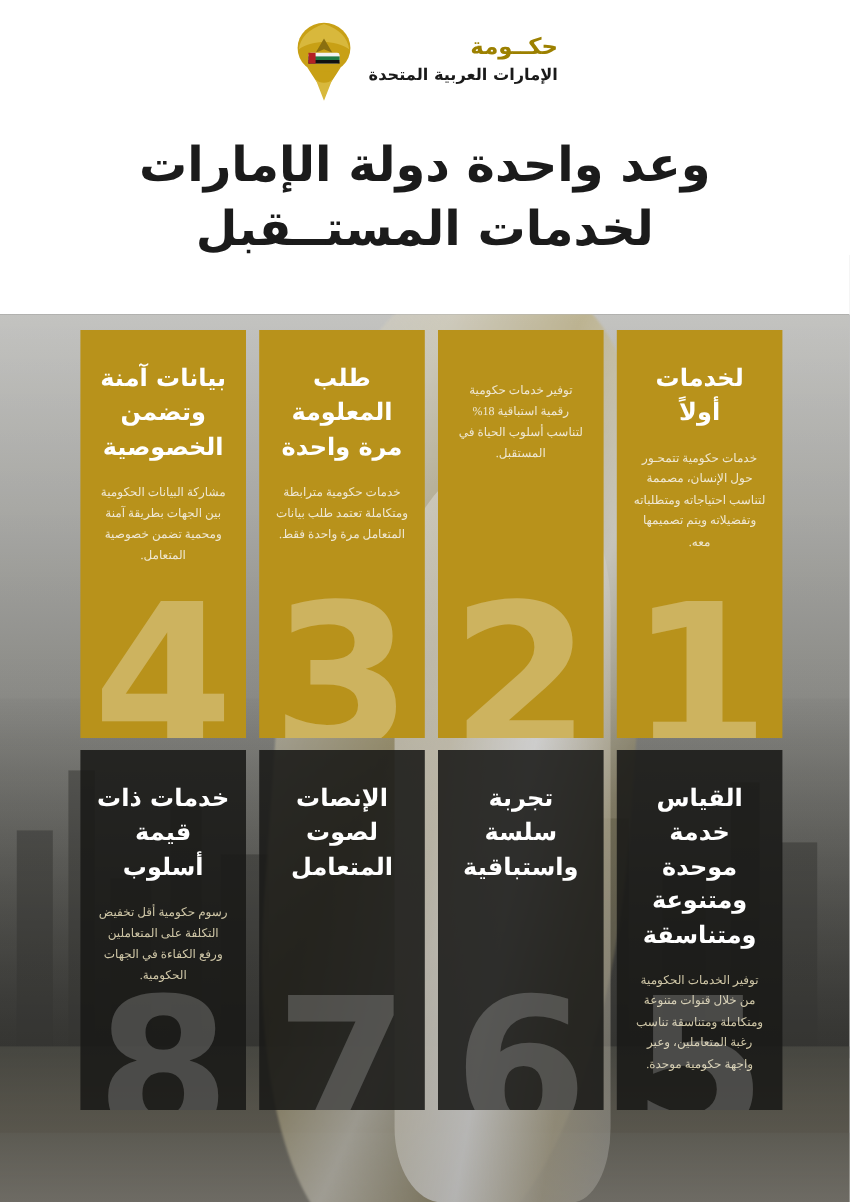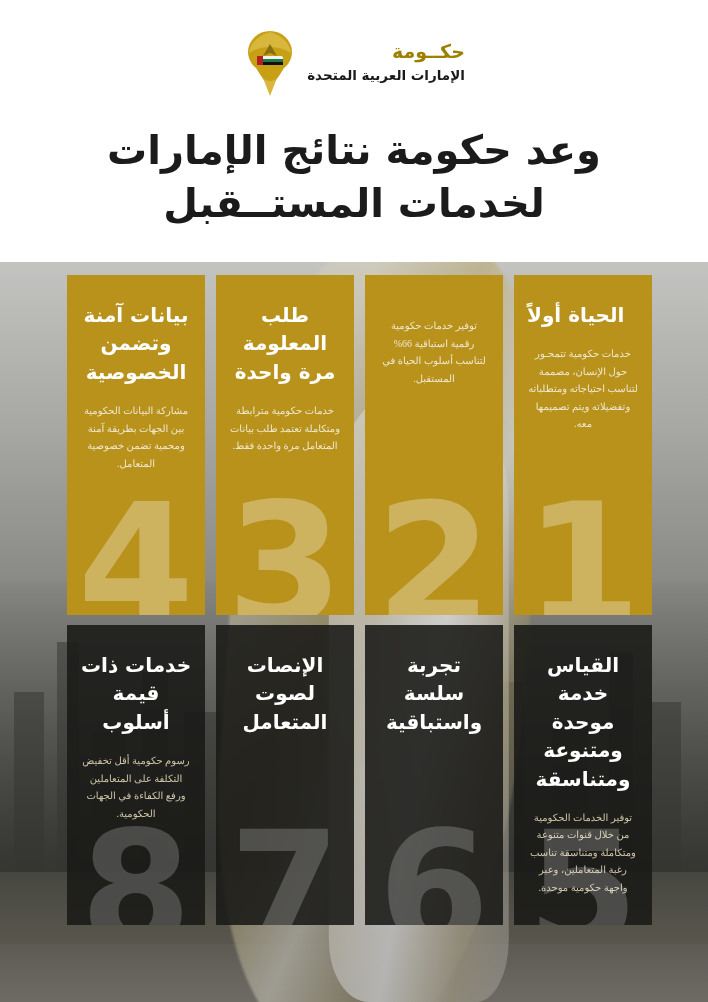--- a/index.html
+++ b/index.html
@@ -21,21 +21,21 @@
     top: 0; left: 0;
     width: 708px; height: 262px;
     background: #ffffff;
   }
   .logo-row {
     display: flex;
     flex-direction: row;
     align-items: center;
     justify-content: center;
     gap: 10px;
-    padding-top: 26px;
+    padding-top: 14px;
   }
   .emblem {
     width: 54px; height: 72px;
     position: relative;
   }
   .emblem svg { display:block; }
   .logo-text {
     display: flex;
     flex-direction: column;
     align-items: flex-start;
@@ -193,21 +193,21 @@
           <rect x="14" y="33" width="26" height="3" fill="#1f7a44"></rect>
           <rect x="14" y="36" width="26" height="3" fill="#111111"></rect>
           <rect x="14" y="30" width="6" height="9" fill="#b32024"></rect>
           <path d="M13 42 C18 50 22 56 27 62 C32 56 36 50 41 42 C36 45 31 46 27 46 C23 46 18 45 13 42 Z" fill="#c8a015"></path>
           <path d="M20 52 L27 70 L34 52 C31 56 23 56 20 52 Z" fill="#d8b83c"></path>
         </svg>
       </div>
     </div>
 
     <div class="main-title">
-      <span class="title-line l1">وعد حكومة نتائج الإمارات</span>
+      <span class="title-line l1">وعد واحدة دولة الإمارات</span>
       <span class="title-line l2">لخدمات المستــقبل</span>
     </div>
   </div>
 
   <div class="photo">
     <div class="sky"></div>
     <div class="city">
       <div class="bldg" style="left:2%;width:30px;height:190px;"></div>
       <div class="bldg" style="left:8%;width:22px;height:240px;"></div>
       <div class="bldg" style="left:13%;width:34px;height:150px;"></div>
@@ -221,27 +221,27 @@
     <div class="ground"></div>
     <div class="road"></div>
     <div class="flag"></div>
     <div class="person"></div>
     <div class="photo-tint"></div>
   </div>
 
   <div class="grid">
 
     <div class="card gold">
-      <div class="card-title">الحياة أولاً</div>
+      <div class="card-title">لخدمات أولاً</div>
       <div class="card-desc">خدمات حكومية تتمحـور حول الإنسان، مصممة لتناسب احتياجاته ومتطلباته وتفضيلاته ويتم تصميمها معه.</div>
       <div class="card-num">1</div>
     </div>
 
     <div class="card gold">
-      <div class="card-desc">توفير خدمات حكومية رقمية استباقية 66% لتناسب أسلوب الحياة في المستقبل.</div>
+      <div class="card-desc">توفير خدمات حكومية رقمية استباقية 18% لتناسب أسلوب الحياة في المستقبل.</div>
       <div class="card-num">2</div>
     </div>
 
     <div class="card gold">
       <div class="card-title">طلب المعلومة مرة واحدة</div>
       <div class="card-desc">خدمات حكومية مترابطة ومتكاملة تعتمد طلب بيانات المتعامل مرة واحدة فقط.</div>
       <div class="card-num">3</div>
     </div>
 
     <div class="card gold">

